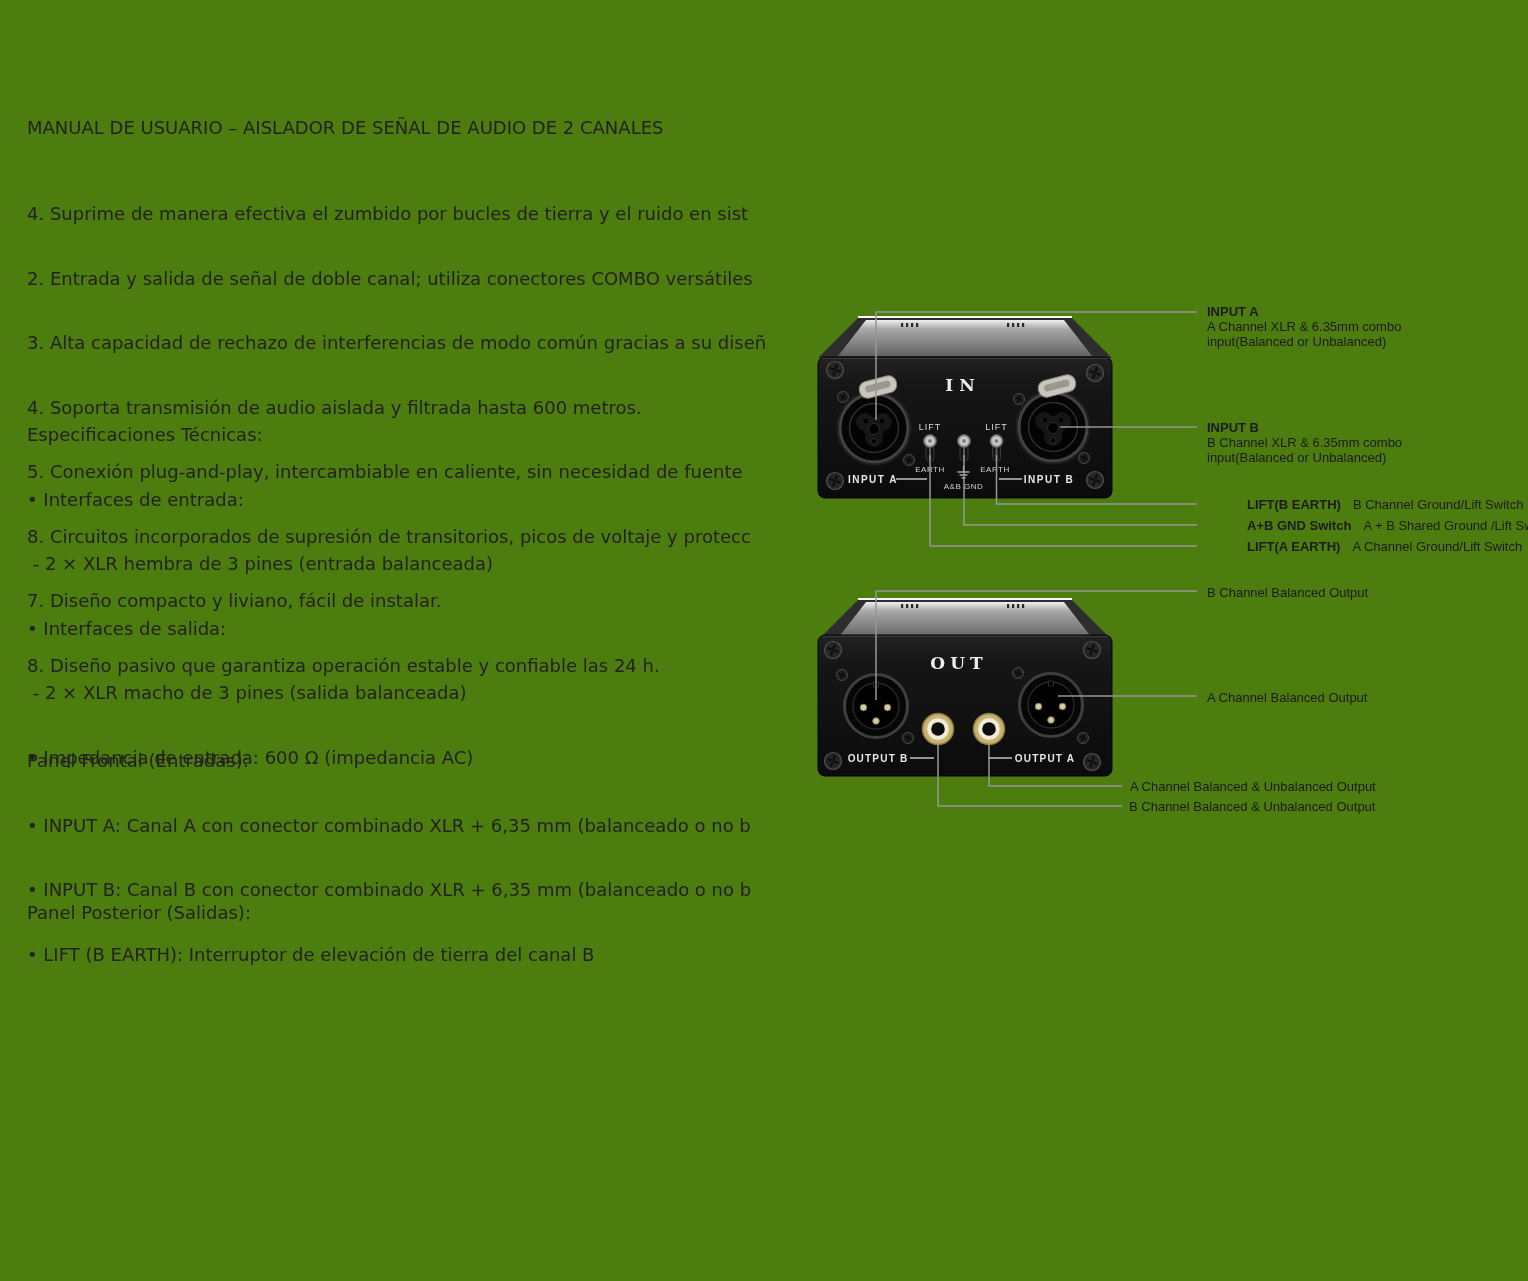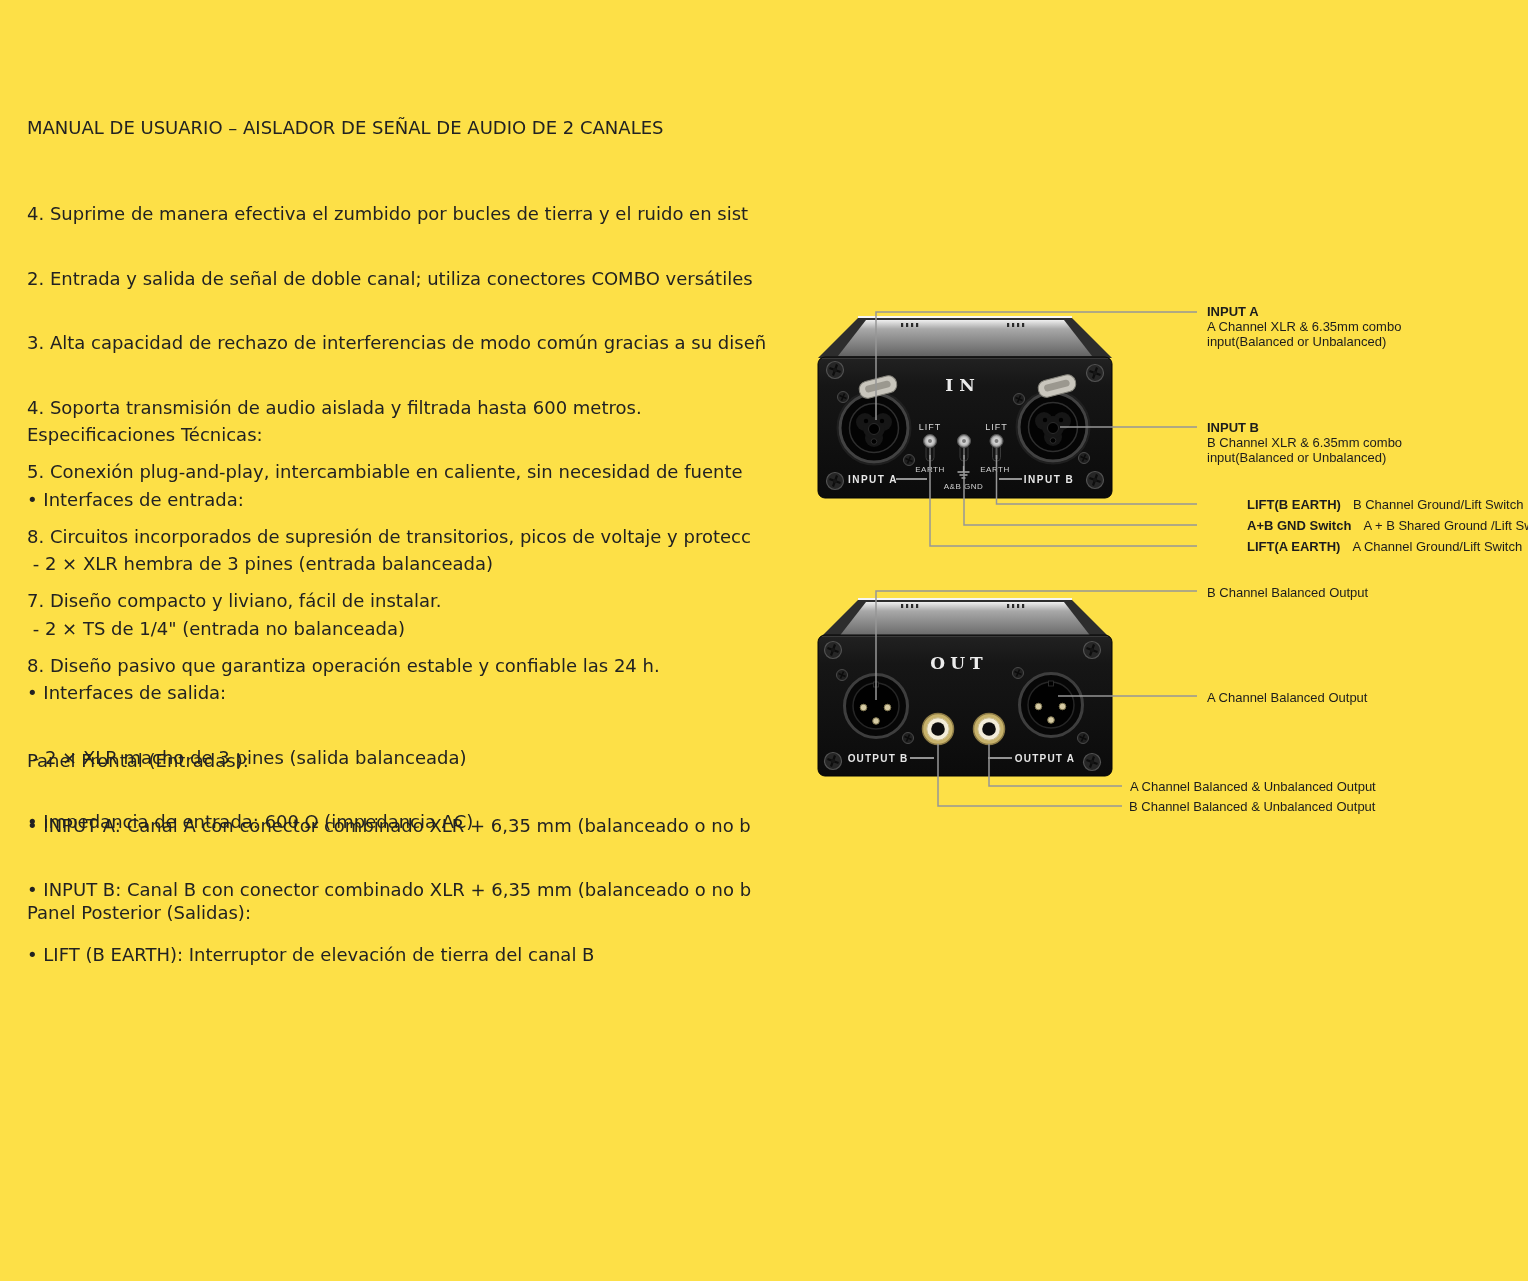--- a/index.html
+++ b/index.html
@@ -1,16 +1,16 @@
 <!DOCTYPE html>
 <html><head>
 <meta charset="utf-8">
 <style>
   html,body{margin:0;padding:0;background:#ffffff;}
-  #page{position:relative;width:1528px;height:1281px;background:#fde047;overflow:hidden;
+  #page{position:relative;width:1528px;height:1281px;background:#4d7c0f;overflow:hidden;
         font-family:"DejaVu Sans",sans-serif;}
   
   .text-clip{position:absolute;left:27px;top:0;width:758px;height:970px;overflow:hidden;
              font-size:18px;line-height:21.5px;color:#222;}
   .tblock{position:absolute;left:0;white-space:pre;}
   .tblock div{white-space:pre;}
   
   .co{position:absolute;font-family:"Liberation Sans","DejaVu Sans",sans-serif;
       font-size:13px;line-height:15px;color:#1c1c1c;white-space:nowrap;}
   .co .co-title{font-weight:bold;}
@@ -36,21 +36,20 @@
       <div>5. Conexión plug-and-play, intercambiable en caliente, sin necesidad de fuente</div>
       <div>8. Circuitos incorporados de supresión de transitorios, picos de voltaje y protecc</div>
       <div>7. Diseño compacto y liviano, fácil de instalar.</div>
       <div>8. Diseño pasivo que garantiza operación estable y confiable las 24 h.</div>
     </div>
 
     <div class="tblock" style="top:381px">
       <div>Especificaciones Técnicas:</div>
       <div>• Interfaces de entrada:</div>
       <div> - 2 × XLR hembra de 3 pines (entrada balanceada)</div>
-      <div> - 2 × TS de 1/4" (entrada no balanceada)</div>
       <div>• Interfaces de salida:</div>
       <div> - 2 × XLR macho de 3 pines (salida balanceada)</div>
       <div>• Impedancia de entrada: 600 Ω (impedancia AC)</div>
       
       
       
       
       
     </div>
 

